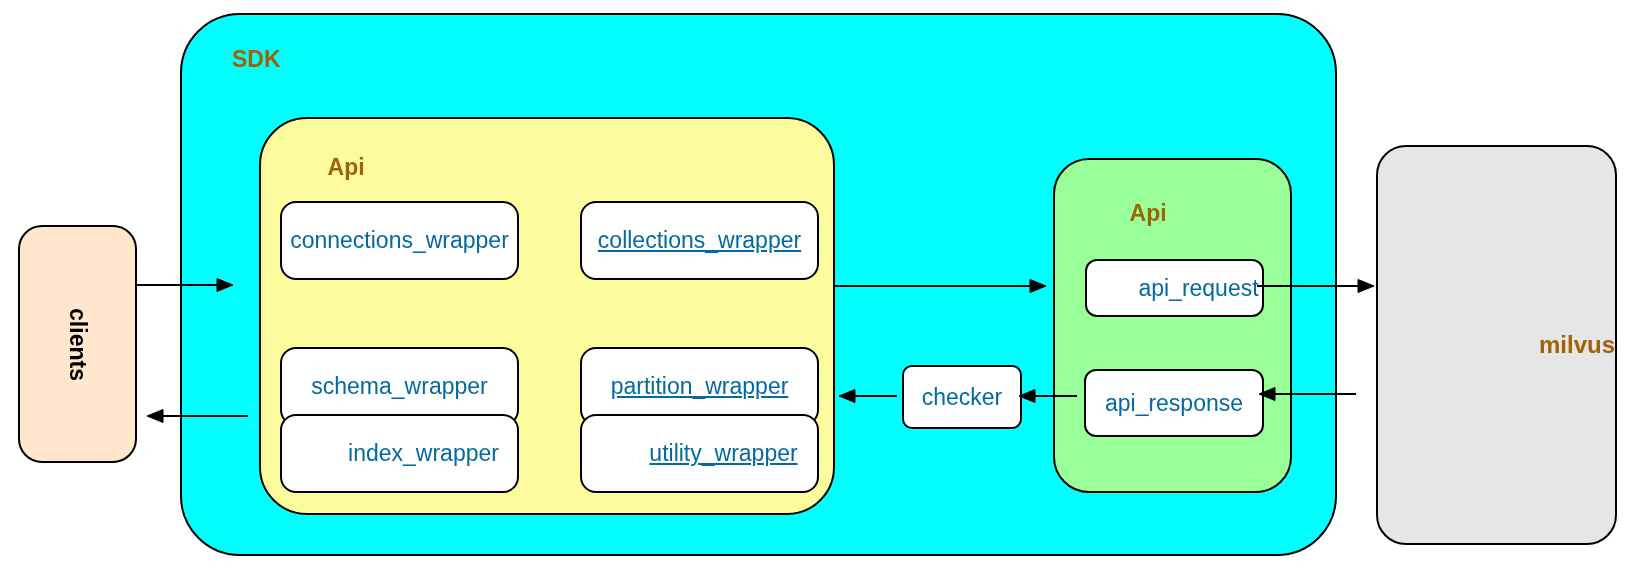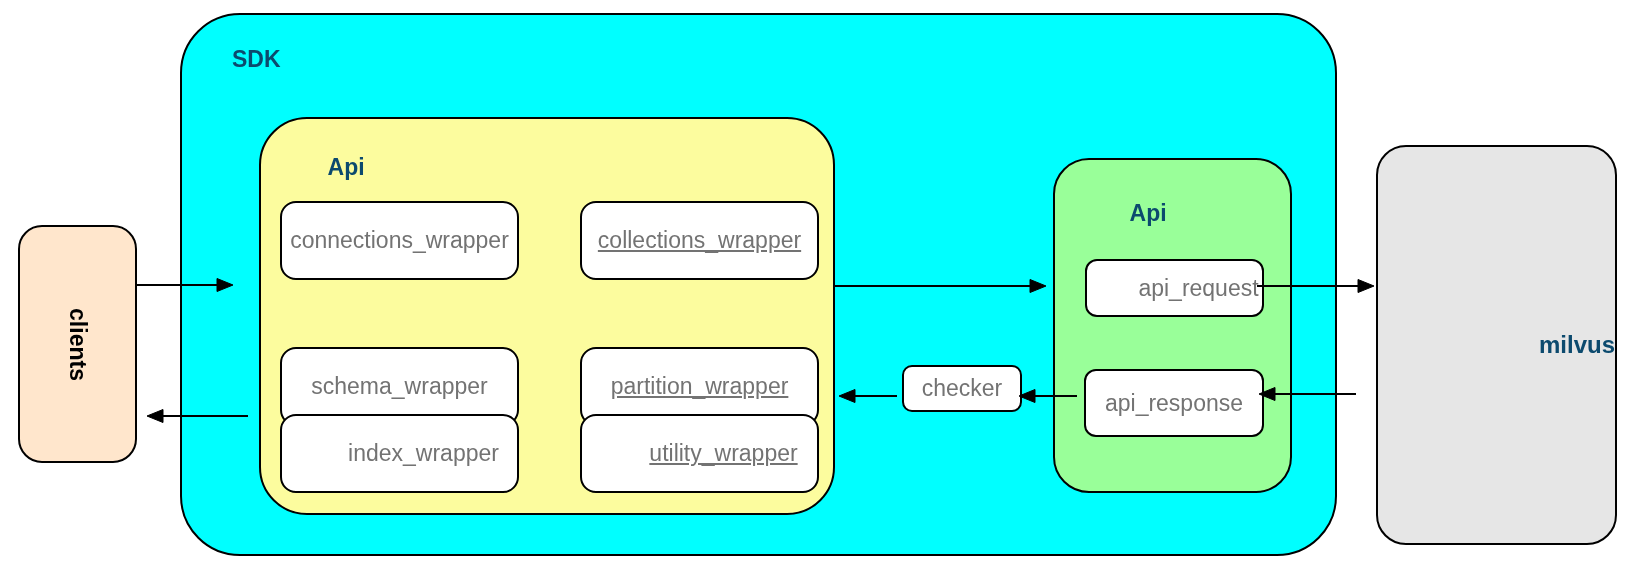--- a/index.html
+++ b/index.html
@@ -20,27 +20,27 @@
     box-sizing: border-box;
     border: 2px solid var(--stroke, #000);
   }
   .node {
     background: var(--node-fill, #fff);
     border-radius: 12px;
     display: flex;
     align-items: center;
     justify-content: center;
     font-size: 23px;
-    color: #737373;
+    color: #0369a1;
     white-space: nowrap;
   }
   .bold-label {
     font-weight: bold;
     font-size: 23px;
-    color: #0c4a6e;
+    color: #a16207;
     line-height: 1.26;
     white-space: pre;
   }
   
   .clients {
     left: 18px; top: 225px; width: 119px; height: 238px;
     background: var(--clients-fill, #FFE6CC);
     border-radius: 24px;
     display: flex;
     align-items: center;
@@ -80,21 +80,21 @@
     border-radius: 16px;
   }
   .m-col1 { left: 19px; }
   .m-col2 { left: 319px; text-decoration: underline; }
   .m-row1 { top: 82px; }
   .m-row2 { top: 182px; margin-top: 46px; }
   .m-row3 { top: 295px; padding-left: 48px; }
   
   .checker {
     position: absolute;
-    left: 720px; top: 350px; width: 120px; height: 47px;
+    left: 720px; top: 350px; width: 120px; height: 64px;
     border-radius: 10px;
   }
   
   .api-gateway {
     position: absolute;
     left: 871px; top: 143px; width: 239px; height: 335px;
     background: var(--api-gateway-fill, #99FF99);
     border-radius: 36px;
   }
   .api-gateway-label {

